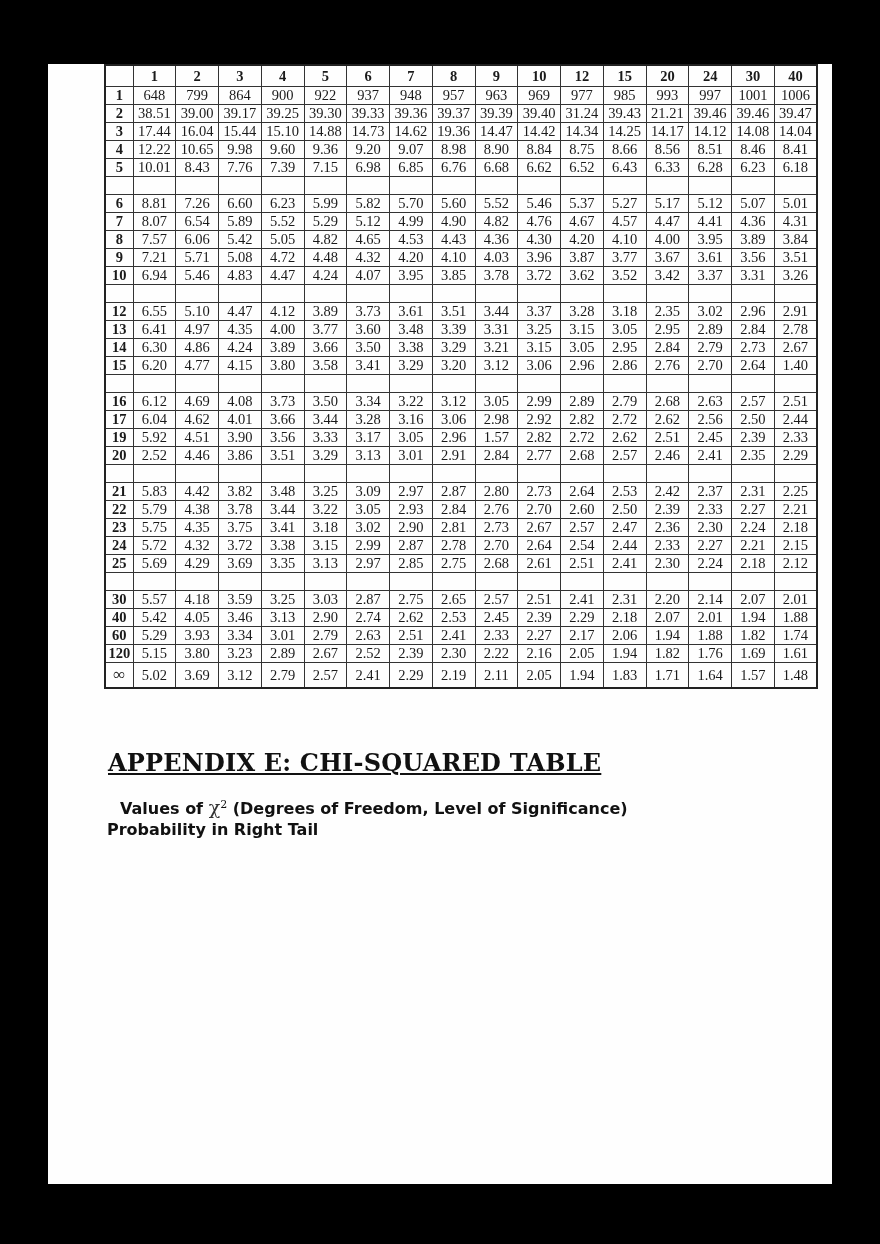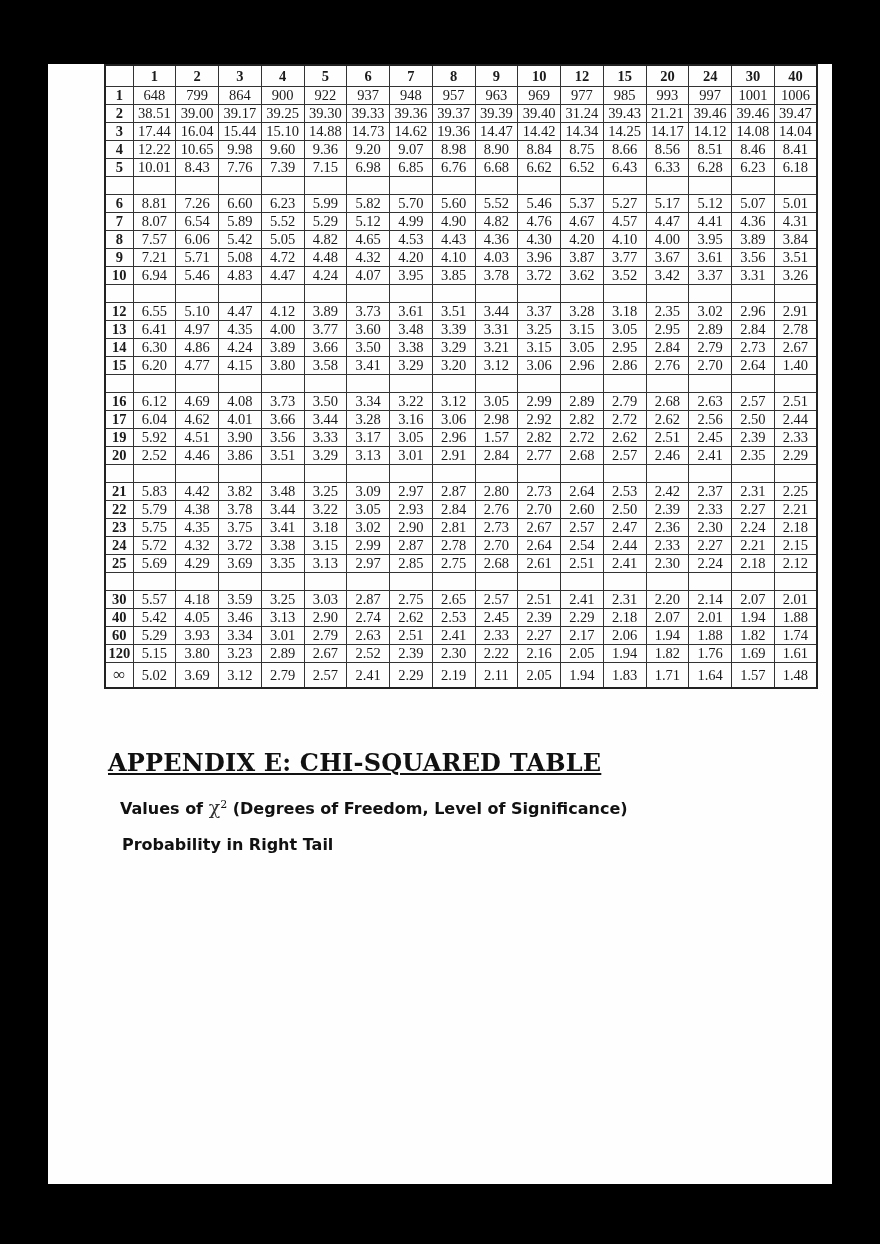--- a/index.html
+++ b/index.html
@@ -71,21 +71,21 @@
     color: #333;
   }
   .subtitle sup { font-size: 11px; font-weight: normal; font-family: "DejaVu Serif", serif; }
   .caption {
     position: absolute;
     left: 56px; top: 753px;
     font-family: "DejaVu Sans", "Liberation Sans", sans-serif;
     font-weight: bold;
     font-size: 16px;
     color: #111;
-    margin: 18px;
+    margin: 3px;
   }
 </style>
 </head>
 <body>
 
 <div class="page">
   <div class="table-wrap">
     <table class="ftab">
       <colgroup id="colgroup">
           <col class="rowlab">

